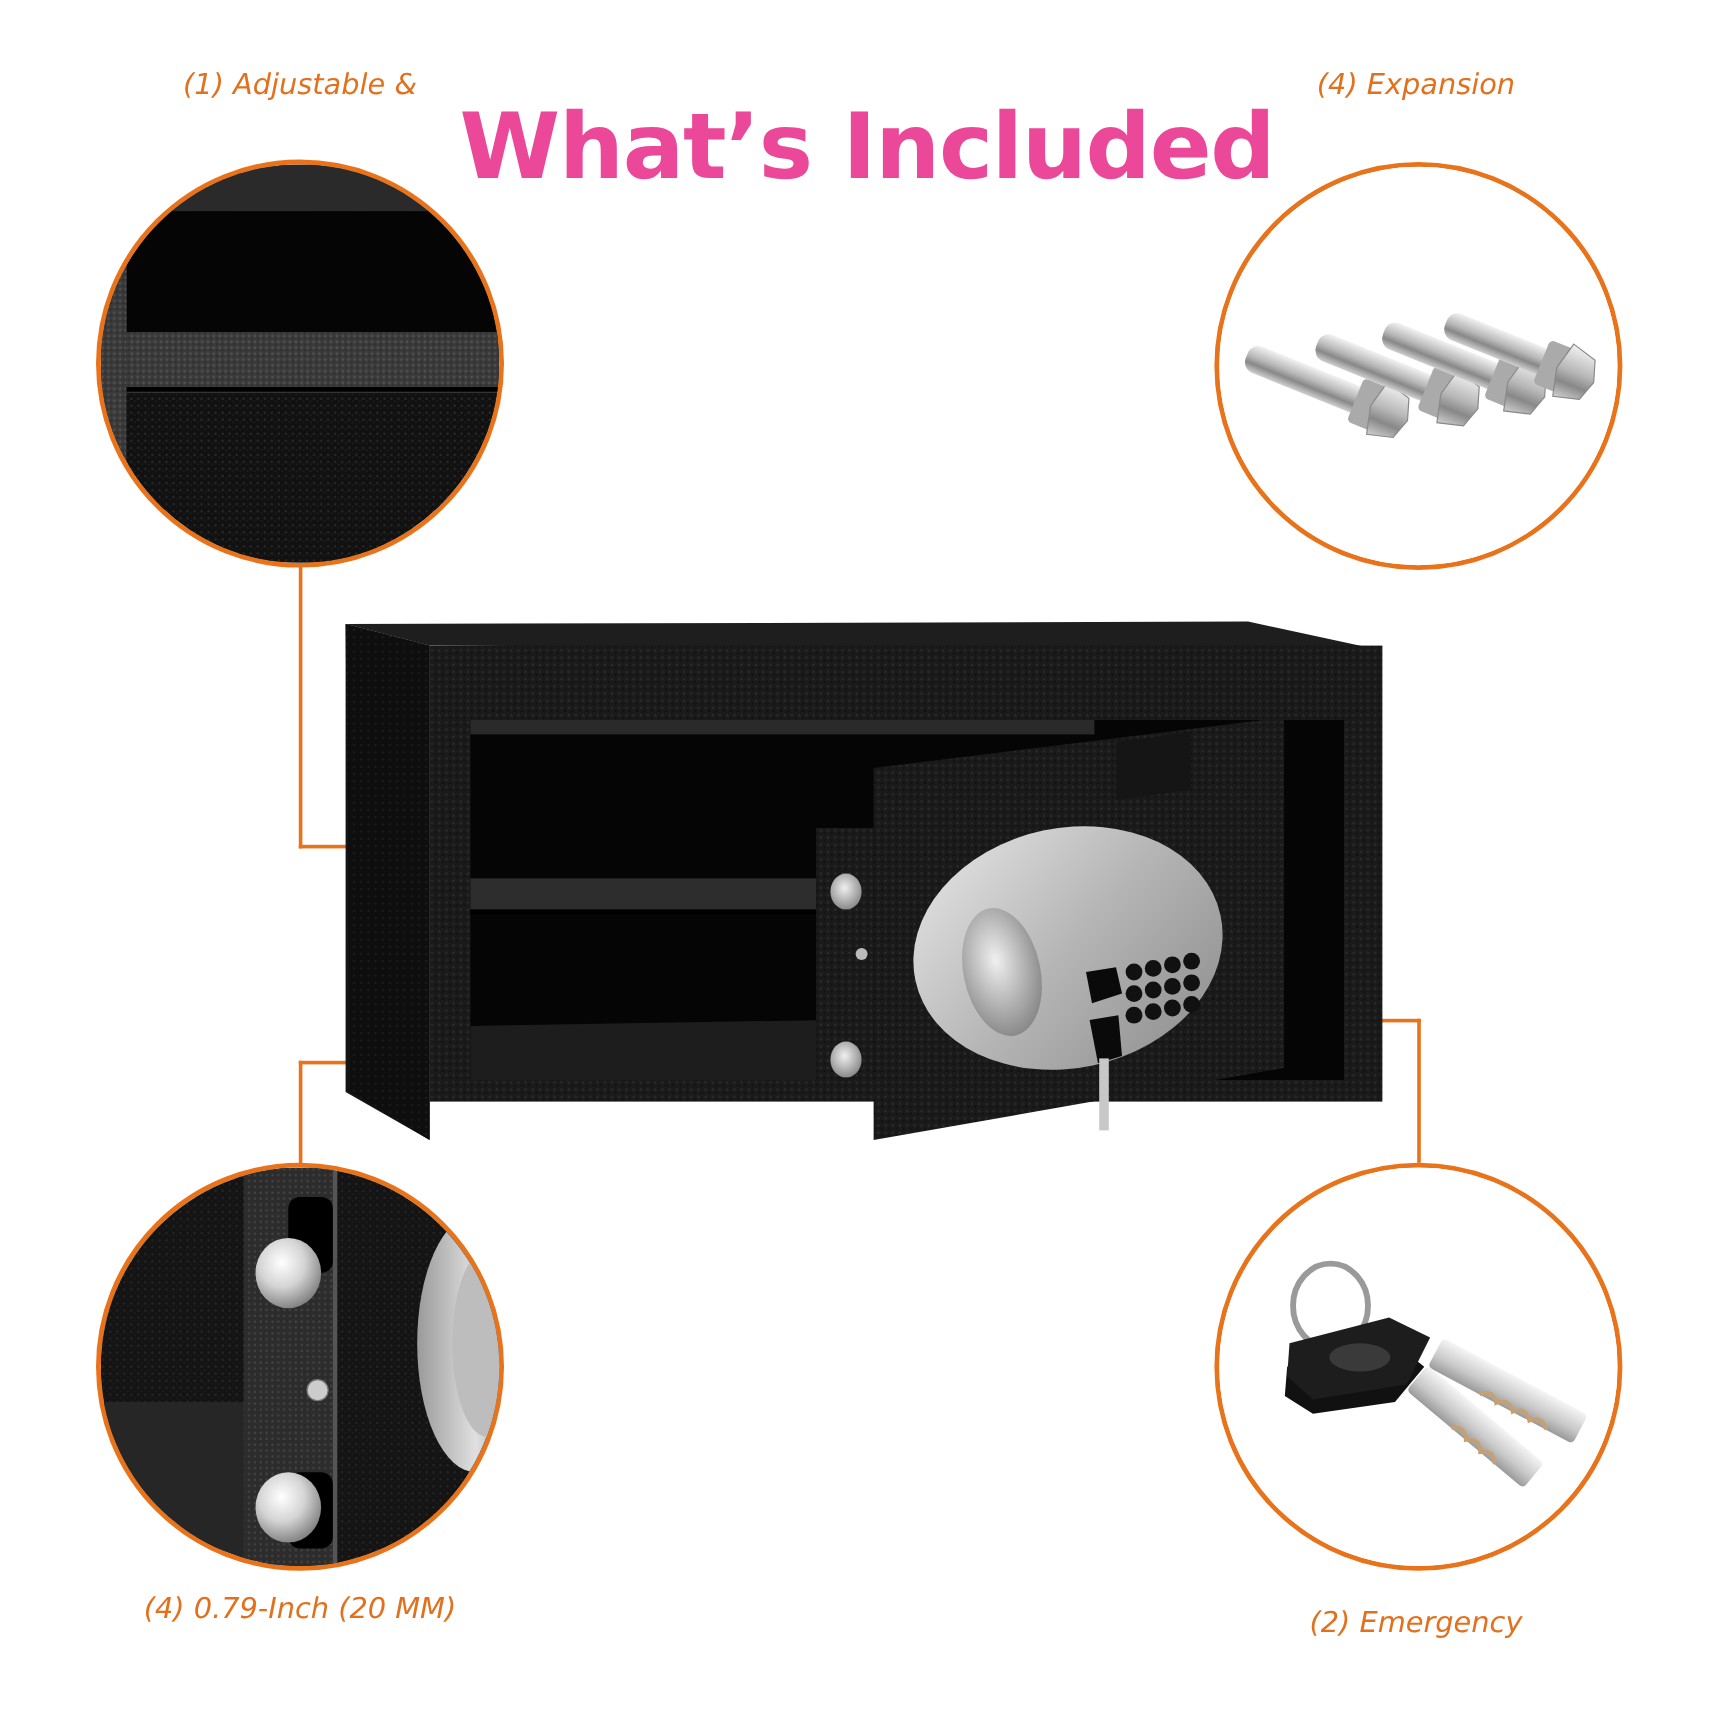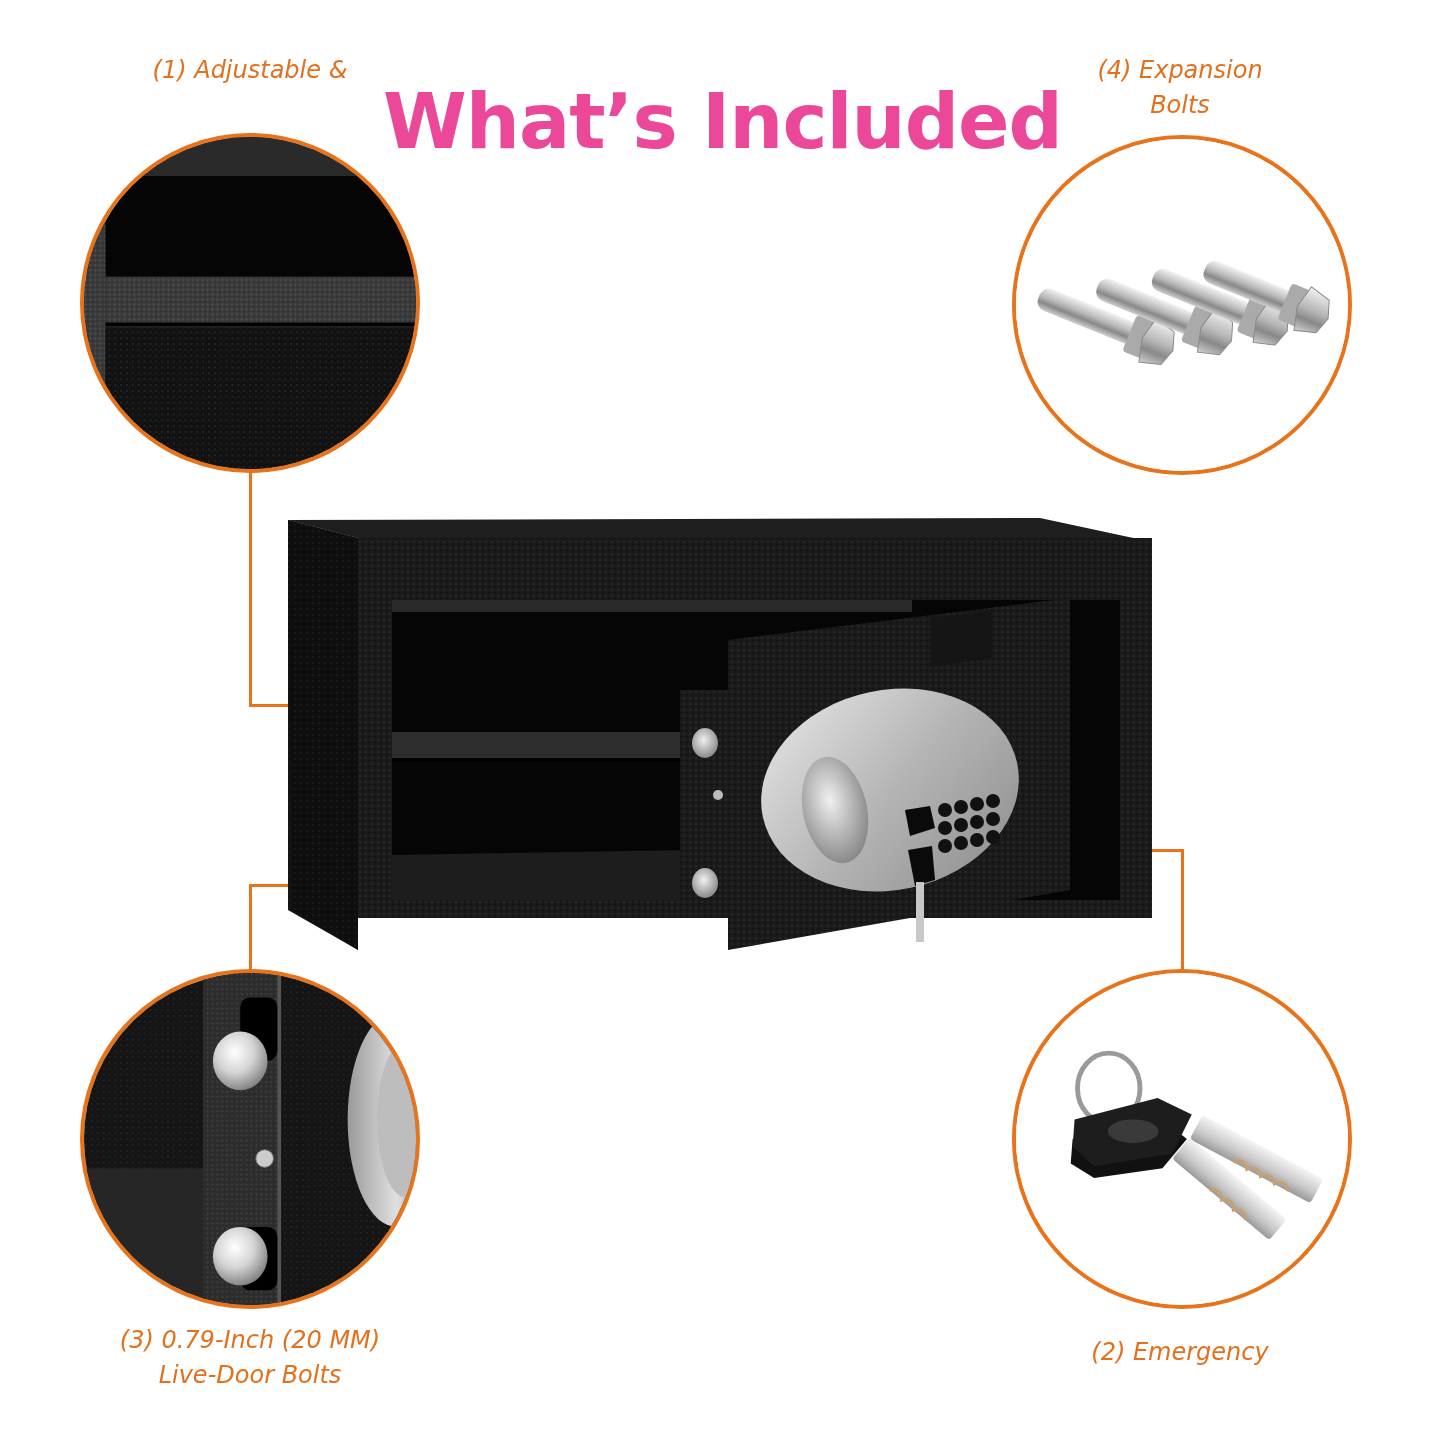--- a/index.html
+++ b/index.html
@@ -32,25 +32,23 @@
 </head>
 <body>
 
 <div class="title">What’s Included</div>
 
 <div class="label" style="left:90px; top:53px; width:320px;">
   <span>(1) Adjustable &amp;</span>
 </div>
 <div class="label" style="left:1030px; top:53px; width:300px;">
   <span>(4) Expansion</span>
-  <span>Bolts</span>
 </div>
 <div class="label" style="left:80px; top:1323px; width:340px;">
-  <span>(3) 0.79-Inch (20 MM)</span>
-  <span>Live-Door Bolts</span>
+  <span>(4) 0.79-Inch (20 MM)</span>
 </div>
 <div class="label" style="left:1030px; top:1323px; width:300px;margin-top:12px;">
   <span>(2) Emergency</span>
 </div>
 
 <div class="leader" style="left:249px; top:470px; width:3px; height:237px;"></div>
 <div class="leader" style="left:249px; top:704px; width:342px; height:3px;"></div>
 <div class="leader" style="left:249px; top:884px; width:440px; height:3px;"></div>
 <div class="leader" style="left:249px; top:884px; width:3px; height:90px;"></div>
 <div class="leader" style="left:922px; top:849px; width:262px; height:3px;"></div>

